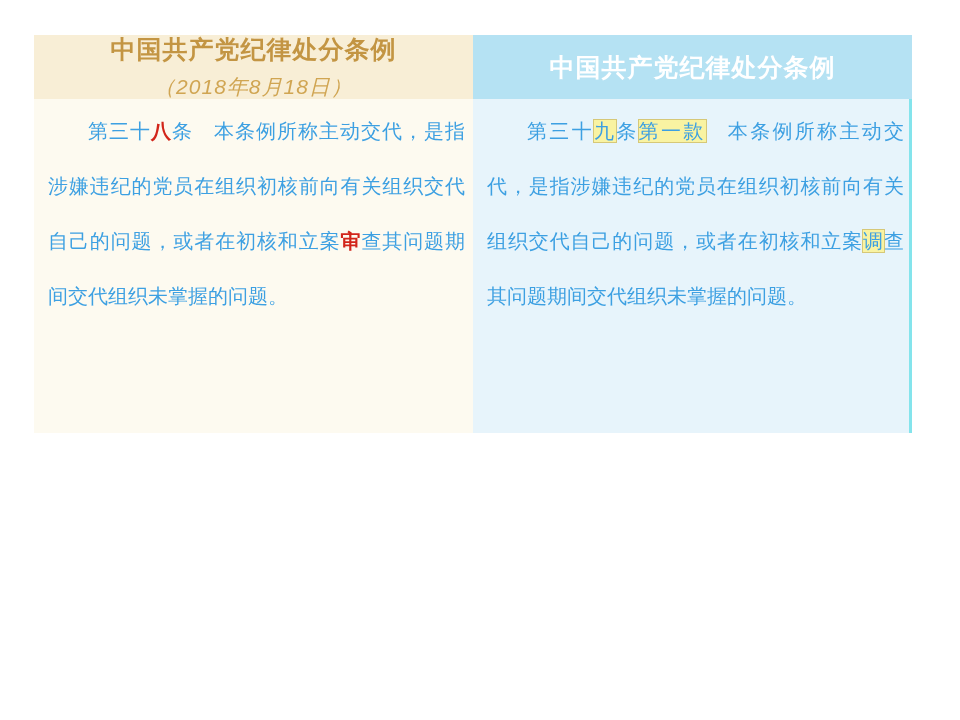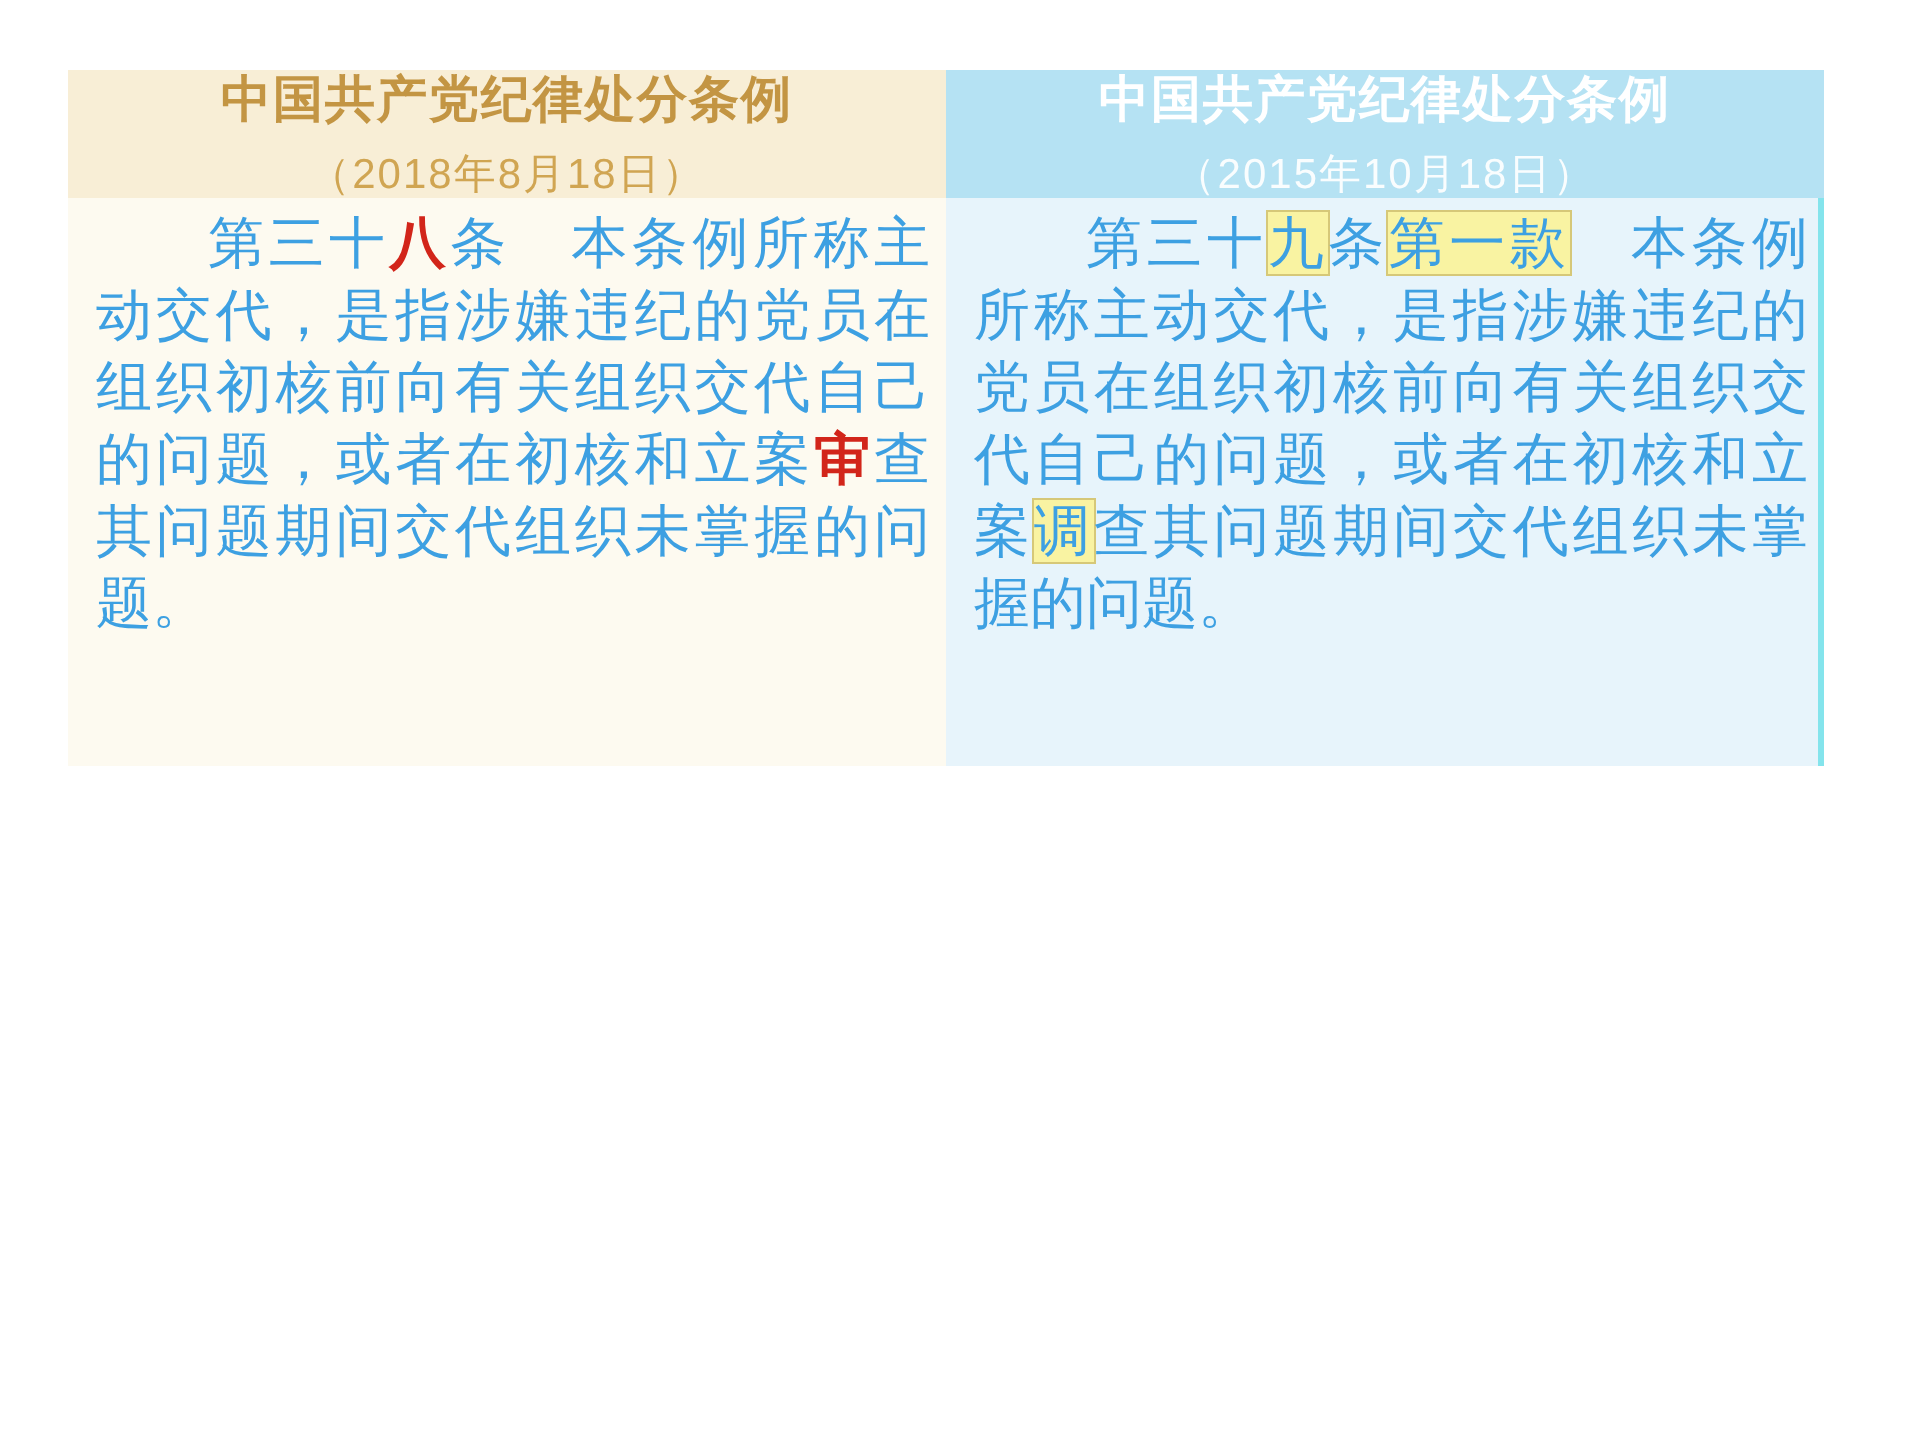--- a/index.html
+++ b/index.html
@@ -26,29 +26,29 @@
     align-items: center;
     justify-content: center;
     gap: 7px;
   }
   .col-old .col-header { background: var(--left-header-bg, #f8eed6); }
   .col-new .col-header { background: var(--right-header-bg, #b5e2f3); }
 
   .col-title { font-size: 25px; font-weight: bold; letter-spacing: 1px; }
   .col-date  { font-size: 21px; letter-spacing: 1px; }
   .col-old .col-title { color: var(--left-header-text, #c39543); }
-  .col-old .col-date  { color: var(--left-date-text, #d0a552); }
+  .col-old .col-date  { color: var(--left-date-text, #d0a552); font-style: italic; }
   .col-new .col-title { color: var(--right-header-text, #ffffff); }
   .col-new .col-date  { color: rgba(255,255,255,0.92); }
 
   .col-body {
-    height: 284px;
+    height: 334px;
     padding: 5px 8px 0 14px;
-    font-size: 28px;
-    line-height: 36px;
+    font-size: 20px;
+    line-height: 55px;
     color: var(--body-text, #3da0e2);
     text-align: justify;
     overflow: hidden;
   }
   .col-old .col-body { background: var(--left-body-bg, #fdfaf0); }
   .col-new .col-body {
     background: var(--right-body-bg, #e7f4fb);
     border-right: 3px solid var(--right-border, #84e4ec);
     padding-right: 5px;
   }
@@ -76,21 +76,20 @@
         <div class="col-date">（2018年8月18日）</div>
       </div>
       <div class="col-body">
           <p><span>第三十</span><span class="seg-red">八</span><span>条　本条例所称主动交代，是指涉嫌违纪的党员在组织初核前向有关组织交代自己的问题，或者在初核和立案</span><span class="seg-red">审</span><span>查其问题期间交代组织未掌握的问题。</span></p>
         </div>
     </div>
 
     <div class="col col-new">
       <div class="col-header">
         <div class="col-title">中国共产党纪律处分条例</div>
-        <div class="col-date">（2015年10月18日）</div>
       </div>
       <div class="col-body">
           <p><span>第三十</span><span class="seg-hl">九</span><span>条</span><span class="seg-hl">第一款</span><span>　本条例所称主动交代，是指涉嫌违纪的党员在组织初核前向有关组织交代自己的问题，或者在初核和立案</span><span class="seg-hl">调</span><span>查其问题期间交代组织未掌握的问题。</span></p>
         </div>
     </div>
 
   </div>
 </div>
 
 </body></html>

